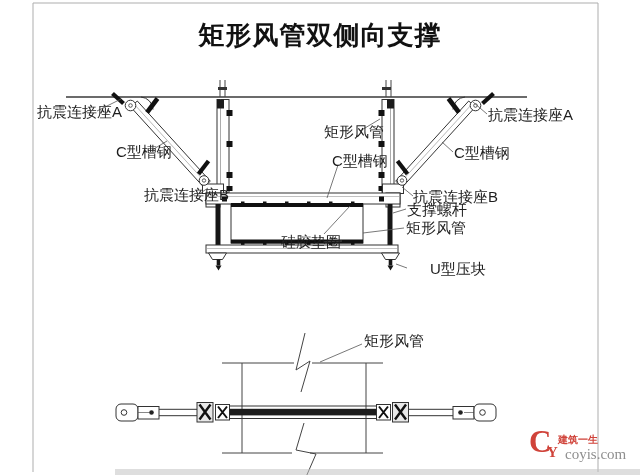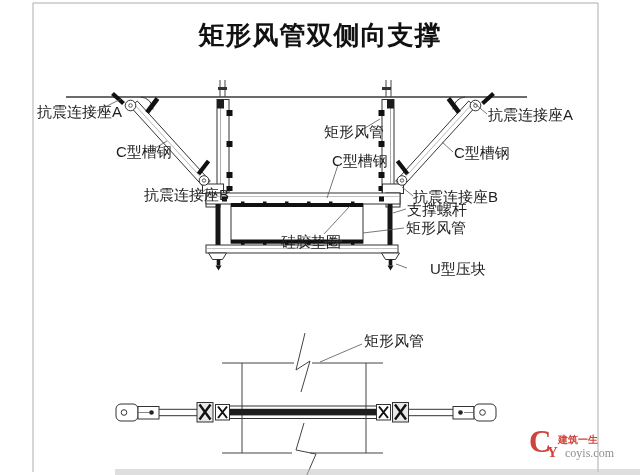--- a/index.html
+++ b/index.html
@@ -13,21 +13,21 @@
     white-space:nowrap;letter-spacing:0px;font-family:"Liberation Sans", sans-serif;
   }
   .title{
     position:absolute;left:160px;top:18px;width:320px;text-align:center;
     font-size:26px;font-weight:600;color:#111;letter-spacing:1px;
     font-family:"Liberation Sans", sans-serif;
   }
   .wm-c{position:absolute;left:529px;top:424px;font-size:31px;font-weight:700;color:#d0433a;font-family:"Liberation Serif", serif;}
   .wm-y{position:absolute;left:547px;top:444px;font-size:15px;font-weight:700;color:#d0433a;font-family:"Liberation Serif", serif;}
   .wm-brand{position:absolute;left:558px;top:433px;font-size:10px;color:#d0433a;font-weight:600;}
-  .wm-site{position:absolute;left:565px;top:446px;font-size:12px;color:#8f8f8f;font-family:"Liberation Serif", serif;}
+  .wm-site{position:absolute;left:565px;top:446px;font-size:15px;color:#8f8f8f;font-family:"Liberation Serif", serif;}
   .bottom-strip{position:absolute;left:115px;top:469px;width:525px;height:6px;background:#c2c2c2;opacity:.55;}
 </style>
 </head>
 <body>
 
 <div id="canvas">
 
   <svg id="linework" viewBox="0 0 640 475" xmlns="http://www.w3.org/2000/svg">
 
     <g>

